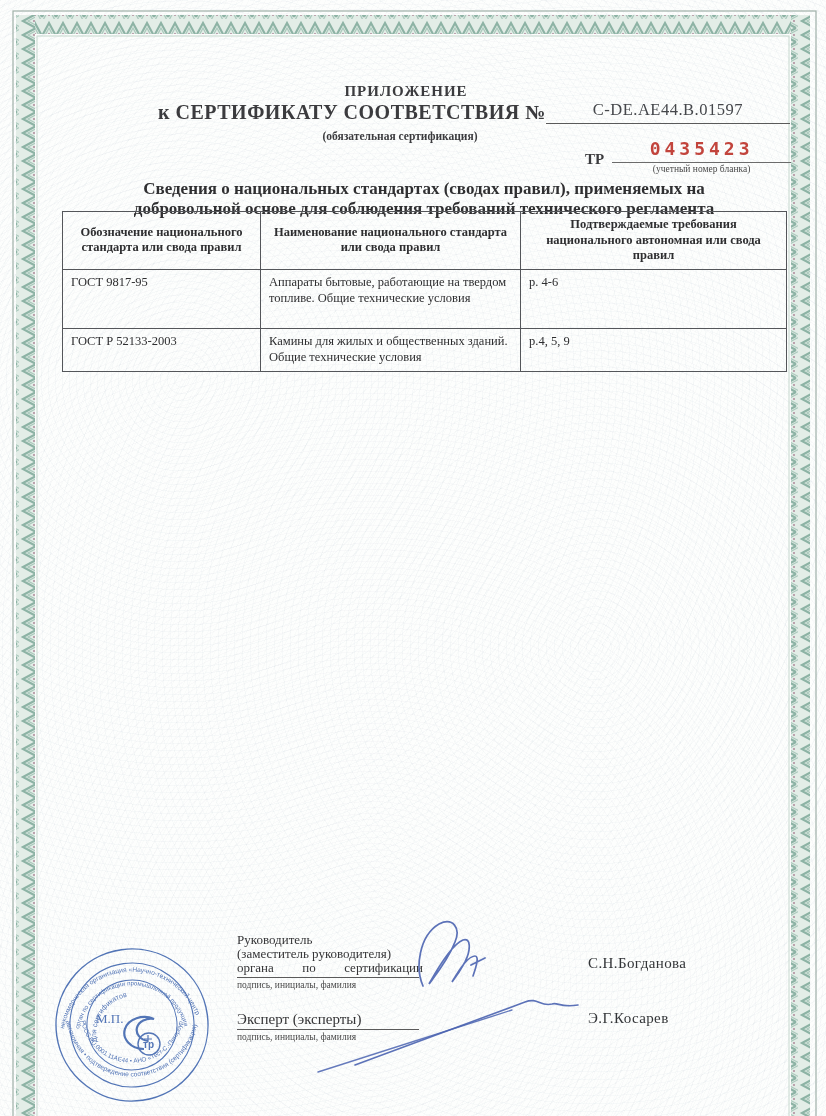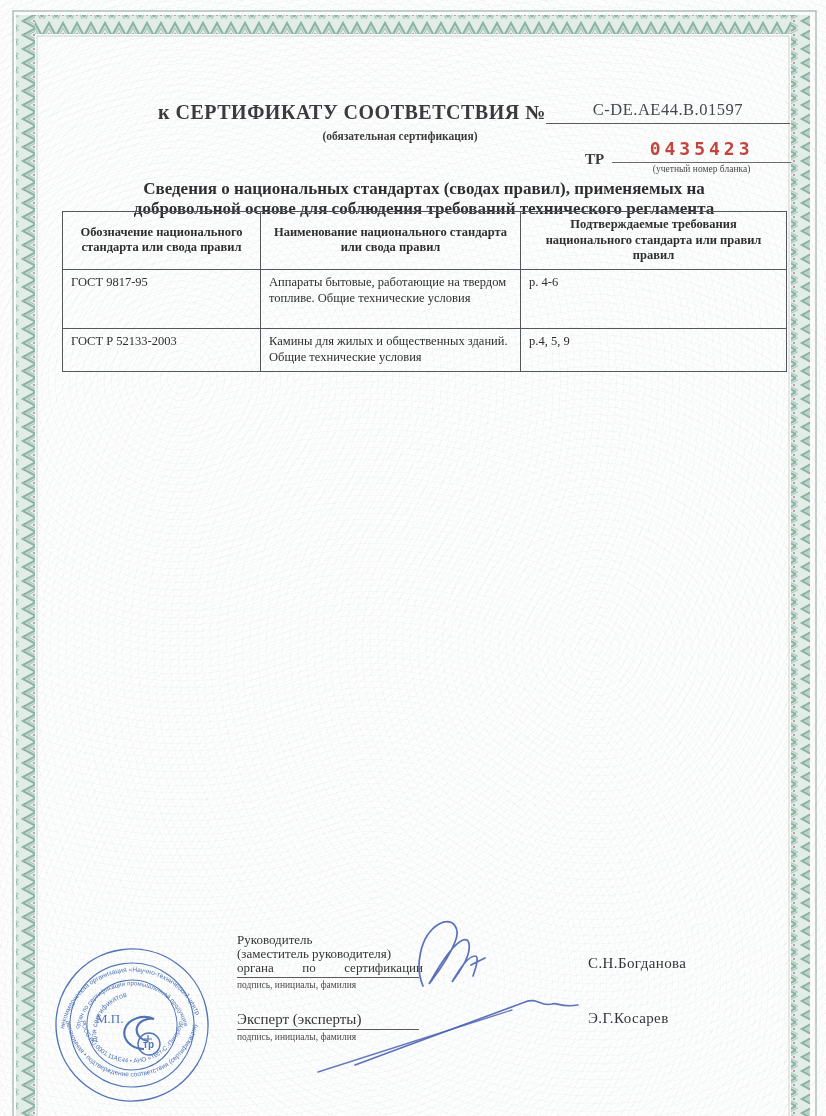--- a/index.html
+++ b/index.html
@@ -72,20 +72,21 @@
         <circle cx="15" cy="7" r="0.9" fill="#a97f93"></circle>
       </pattern>
     </defs>
     <rect x="13" y="11" width="803" height="1120" fill="none" stroke="#9fb0a8" stroke-width="1.2"></rect>
     <rect x="16" y="15" width="794" height="19" fill="url(#chevH)"></rect>
     <rect x="16" y="15" width="19" height="1101" fill="url(#chevV)"></rect>
     <rect x="791" y="15" width="19" height="1101" fill="url(#chevV)"></rect>
     <rect x="37" y="36" width="752" height="1090" fill="none" stroke="#c6d8ce" stroke-width="1"></rect>
   </svg>
 
+  <div class="abs center doc-type">ПРИЛОЖЕНИЕ</div>
 
   <div class="abs cert-line">
     <span class="lbl">к СЕРТИФИКАТУ СООТВЕТСТВИЯ  №</span>
     <span class="numline">C-DE.AE44.B.01597</span>
   </div>
   <div class="abs center cert-subtitle">(обязательная сертификация)</div>
 
   <div class="abs tr-row">
     <span class="tr-lbl">ТР</span>
     <span class="blank-box">
@@ -101,21 +102,21 @@
   <table class="std">
     <colgroup>
         <col class="col1">
         <col class="col2">
         <col class="col3">
       </colgroup>
     <thead>
       <tr>
         <th>Обозначение национального стандарта или свода правил</th>
         <th>Наименование национального стандарта или свода правил</th>
-        <th>Подтверждаемые требования национального стандарта или правил правил</th>
+        <th>Подтверждаемые требования национального автономная или свода правил</th>
       </tr>
     </thead>
     <tbody>
       <tr class="row-tall">
         <td>ГОСТ 9817-95</td>
         <td>Аппараты бытовые, работающие на твердом топливе. Общие технические условия</td>
         <td>р. 4-6</td>
       </tr>
       <tr class="row-short">
         <td>ГОСТ Р 52133-2003</td>

